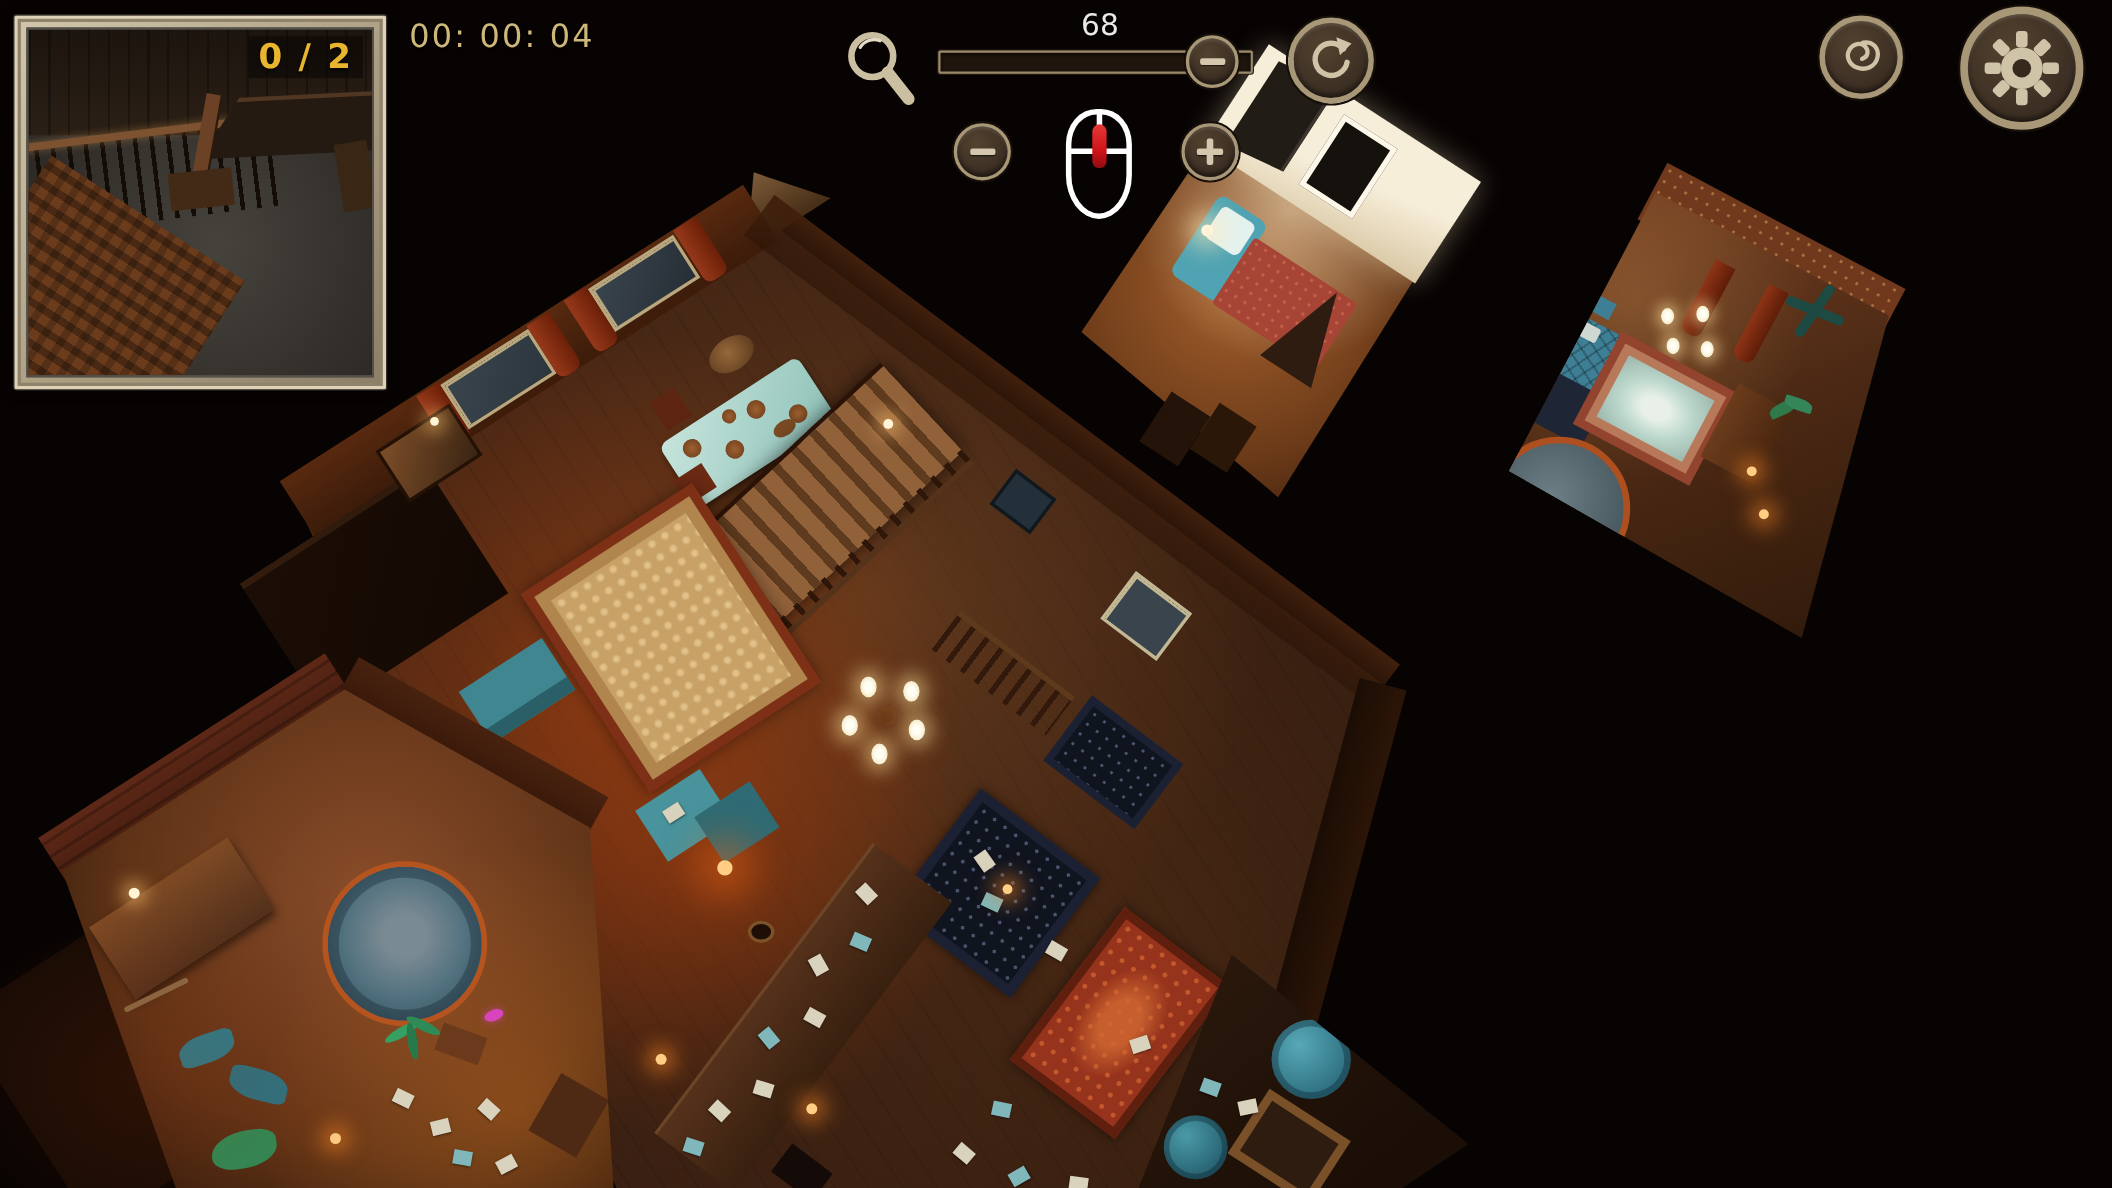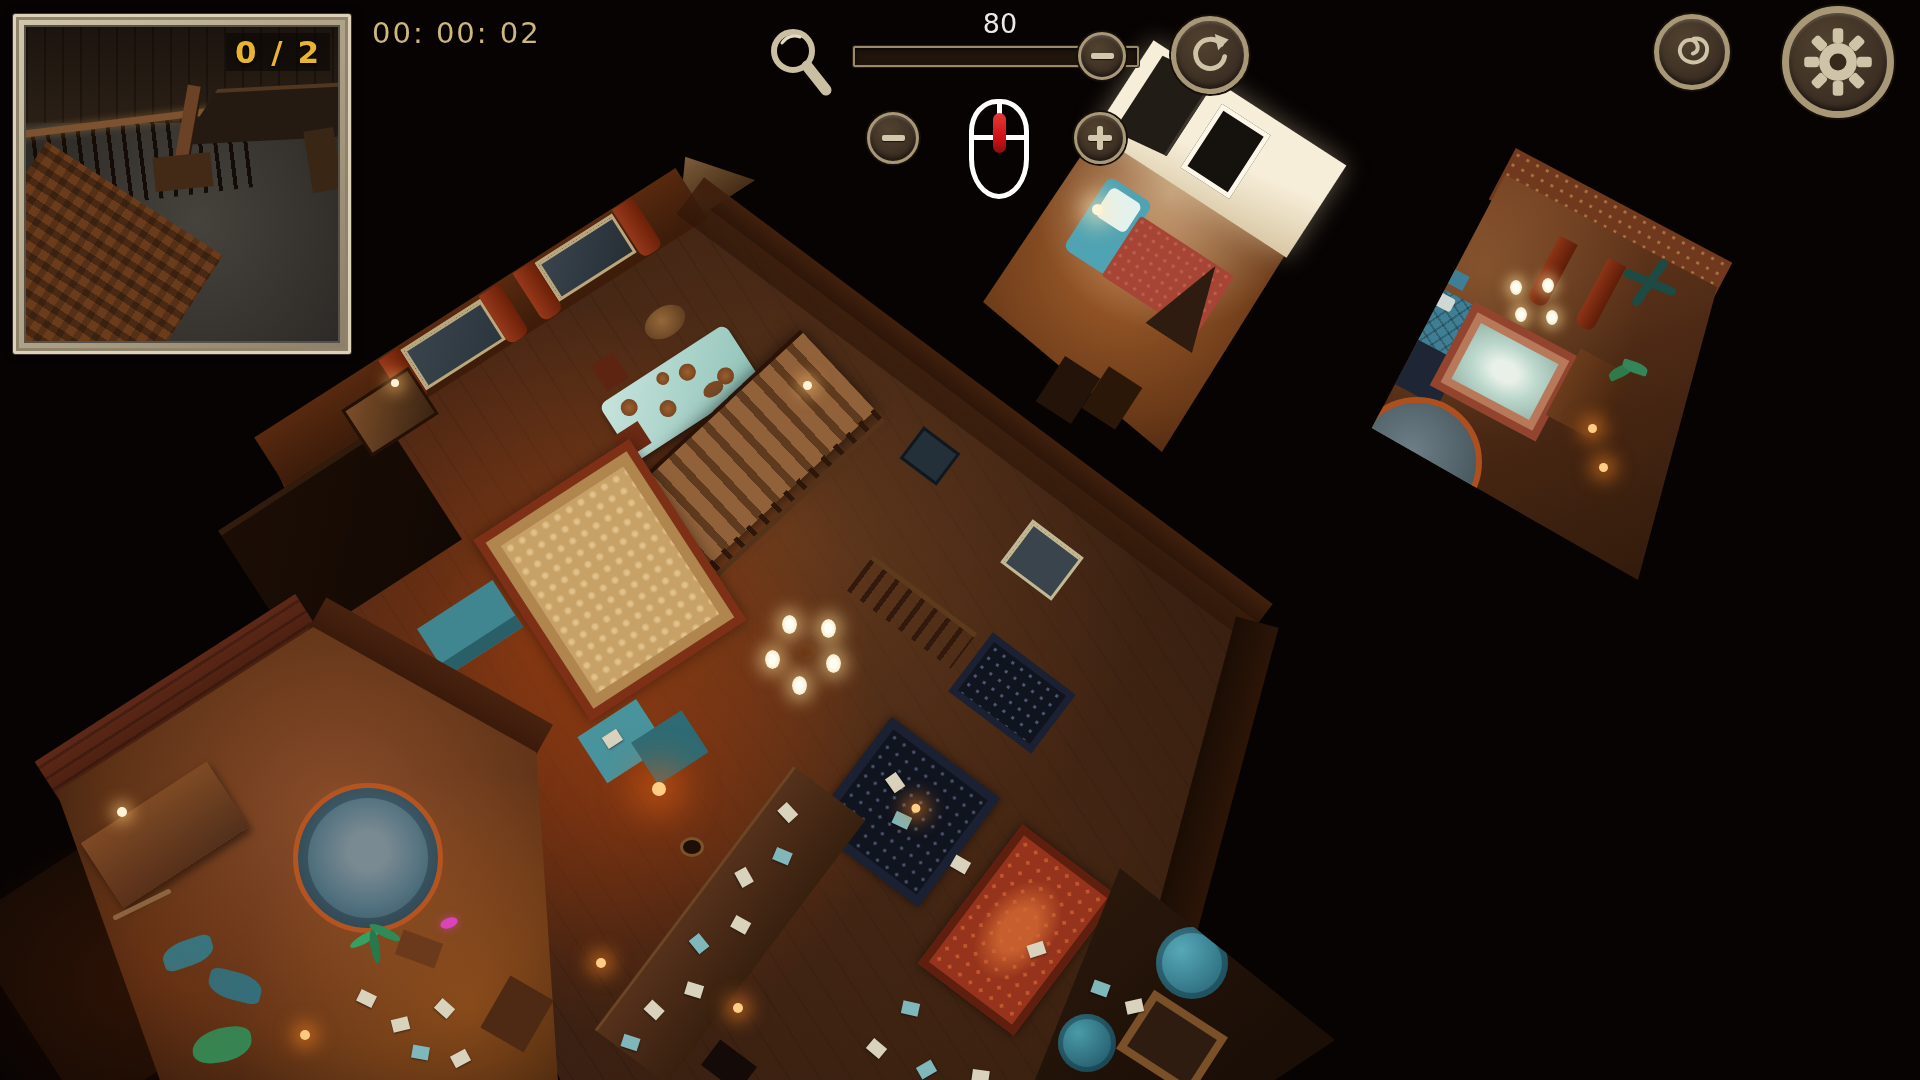--- a/index.html
+++ b/index.html
@@ -298,29 +298,29 @@
         <div class="mm-rail"></div>
         <div class="mm-table"></div>
         <div class="mm-chair2"></div>
         <div class="mm-chairback"></div>
         <div class="mm-chairseat"></div>
         <div class="mm-rug"></div>
         <div id="mm-counter">0 / 2</div>
       </div>
     </div>
 
-    <div class="abs" id="timer">00: 00: 02</div>
+    <div class="abs" id="timer">00: 00: 04</div>
 
     <svg class="abs" id="magnifier" viewBox="0 0 80 80">
       <circle cx="28" cy="26" r="19" fill="none" stroke="#cbbfa2" stroke-width="6"></circle>
       <path d="M17 18 A15 15 0 0 1 35 12" fill="none" stroke="#e4dcc4" stroke-width="3" stroke-linecap="round"></path>
       <line x1="42" y1="41" x2="61" y2="65" stroke="#cbbfa2" stroke-width="11" stroke-linecap="round"></line>
     </svg>
 
-    <div class="abs" id="zoom-value">80</div>
+    <div class="abs" id="zoom-value">68</div>
     <div class="abs" id="slider-track"></div>
     <div class="abs ring-btn" id="slider-handle">
       <div class="hbar"></div>
     </div>
 
     <div class="abs ring-btn big" id="reset-btn">
       <svg width="52" height="52" viewBox="0 0 64 64">
         <path d="M46 19 A18 18 0 1 0 50 34" fill="none" stroke="#cfc3a8" stroke-width="6" stroke-linecap="round"></path>
         <polygon points="38,6 55,13 42,26" fill="#cfc3a8"></polygon>
       </svg>

